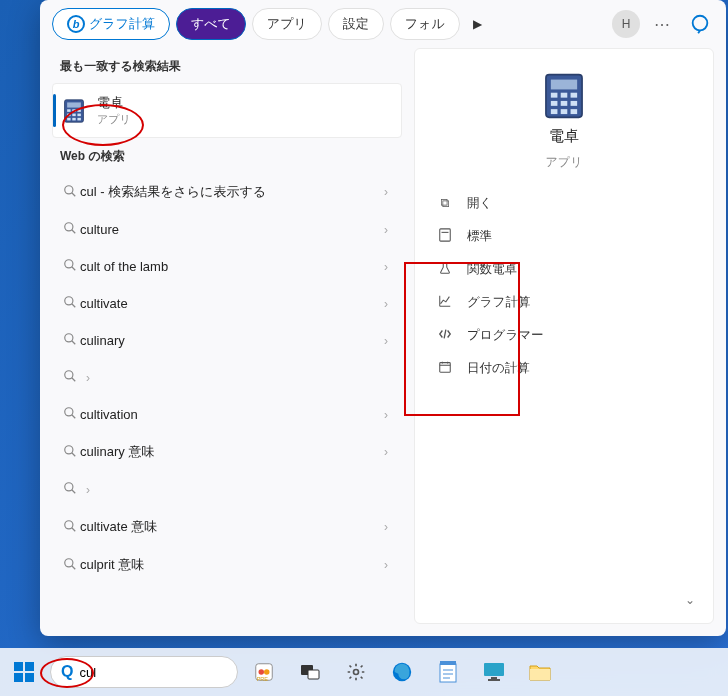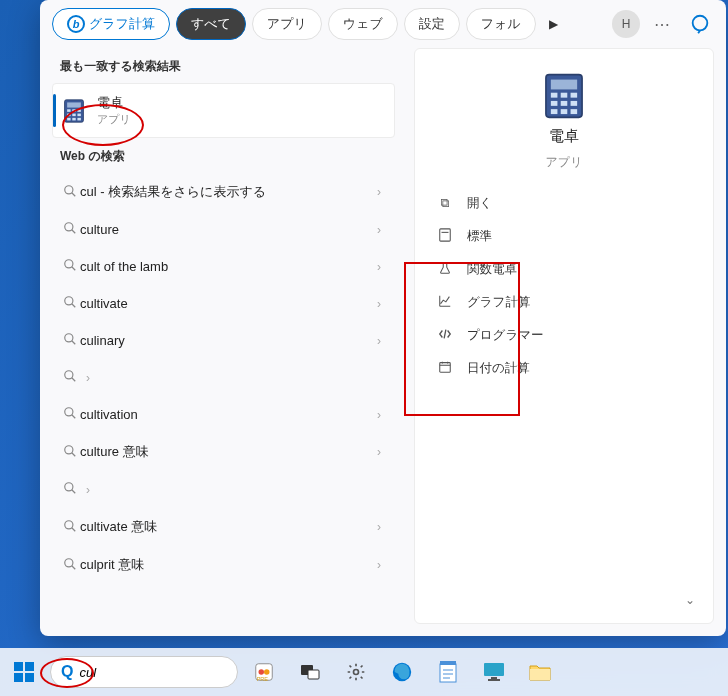--- a/index.html
+++ b/index.html
@@ -27,29 +27,29 @@
       padding: 6px 14px;
       border-radius: 18px;
       font-size: 13px;
       background: #fff;
       border: 1px solid #e0e0e0;
       color: #333;
       cursor: pointer;
       white-space: nowrap;
     }
     .tab-pill.chat { display: flex; align-items: center; gap: 4px; color: #0078d4; border-color: #0078d4; }
-    .tab-pill.active { background: #404040; color: #fff; border-color: #0067c0; }
+    .tab-pill.active { background: #4c1d95; color: #fff; border-color: #0067c0; }
     
     .tab-arrow { width: 24px; text-align: center; cursor: pointer; color: #333; font-size: 12px; }
     .tab-spacer { flex: 1; }
     .account-badge { width: 28px; height: 28px; border-radius: 50%; background: #e0e0e0; display: flex; align-items: center; justify-content: center; font-size: 12px; color: #555; cursor: pointer; }
     .more-dots { padding: 0 8px; cursor: pointer; color: #666; letter-spacing: 2px; }
     .bing-right { width: 28px; height: 28px; cursor: pointer; display:flex; align-items:center; justify-content:center; }
     
-    .main-content { flex: 1; display: flex; padding: 0 12px 12px 12px; gap: 19px; overflow: hidden; }
+    .main-content { flex: 1; display: flex; padding: 0 12px 12px 12px; gap: 12px; overflow: hidden; }
     
     .left-col { flex: 1; min-width: 0; }
     .right-col { width: 300px; background: #fff; border-radius: 6px; border: 1px solid #ececec; padding: 16px 4px; position: relative; }
     
     .section-header { font-size: 12px; font-weight: 600; color: #333; padding: 10px 8px 8px 8px; }
     
     .result-item {
       display: flex; align-items: center;
       padding: 10px 8px;
       border-radius: 4px;
@@ -98,21 +98,21 @@
     .start-btn { width: 40px; height: 40px; display:flex; align-items:center; justify-content:center; cursor:pointer; }
     .tb-search {
       width: 188px; height: 32px;
       background: #fff;
       border: 1px solid #ccc;
       border-radius: 16px;
       display: flex; align-items: center;
       padding: 0 10px;
       gap: 6px;
     }
-    .tb-search input { border: none; outline: none; flex:1; font-size: 13px; background: transparent; font-style: italic; }
+    .tb-search input { border: none; outline: none; flex:1; font-size: 13px; background: transparent; }
     .tb-icon { width: 40px; height: 40px; display:flex; align-items:center; justify-content:center; cursor:pointer; }
     
     .calc-svg { width: 40px; height: 46px; }
     .calc-small { width: 22px; height: 24px; }
     
     .bing-b { width: 18px; height: 18px; border: 2px solid #0078d4; border-radius: 50%; display:flex; align-items:center; justify-content:center; font-size:11px; color:#0078d4; font-weight:bold; font-style: italic; }
     
     
     .oval1 { top: 104px; left: 62px; width: 82px; height: 42px; }
     .oval2 { bottom: 8px; left: 40px; width: 54px; height: 30px; }
@@ -122,21 +122,20 @@
 <body>
 
 <div class="search-panel">
   <div class="tabs-row">
     <div class="tab-pill chat">
       <span class="bing-b">b</span>
       <span>グラフ計算</span>
     </div>
     <div class="tab-pill active"><span>すべて</span></div>
     <div class="tab-pill"><span>アプリ</span></div>
-    <div class="tab-pill"><span>ウェブ</span></div>
     <div class="tab-pill"><span>設定</span></div>
     <div class="tab-pill"><span>フォル</span></div>
     <div class="tab-arrow">▶</div>
     <div class="tab-spacer"></div>
     <div class="account-badge">
         <span>H</span>
       </div>
     <div class="more-dots">⋯</div>
     <div class="bing-right">
       <svg width="22" height="22" viewBox="0 0 24 24" fill="none" stroke="#0078d4" stroke-width="2">
@@ -257,21 +256,21 @@
     <div class="result-chev">›</div>
   </div>
           <div class="result-item">
     <div class="mag-icon">
       <svg width="14" height="14" viewBox="0 0 24 24" fill="none" stroke="#888" stroke-width="2">
                 <circle cx="10" cy="10" r="7"></circle>
                 <line x1="15" y1="15" x2="21" y2="21"></line>
               </svg>
     </div>
     <div class="result-text">
-      <div class="result-title">culture 意味</div>
+      <div class="result-title">culinary 意味</div>
     </div>
     <div class="result-chev">›</div>
   </div>
           <div class="result-item">
     <div class="mag-icon">
       <svg width="14" height="14" viewBox="0 0 24 24" fill="none" stroke="#888" stroke-width="2">
                 <circle cx="10" cy="10" r="7"></circle>
                 <line x1="15" y1="15" x2="21" y2="21"></line>
               </svg>
     </div>

